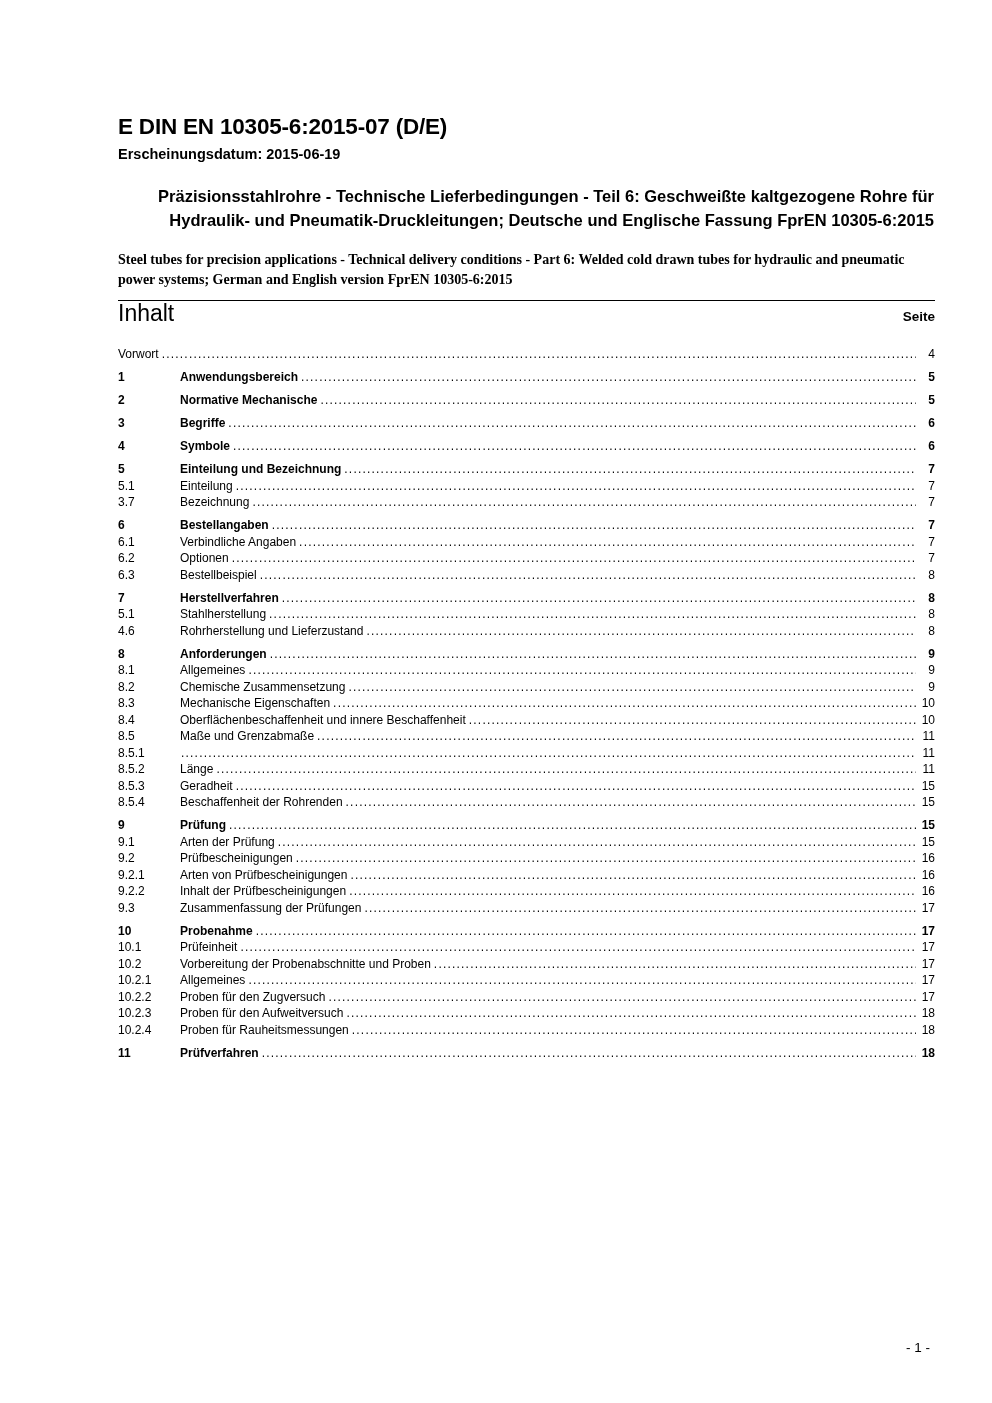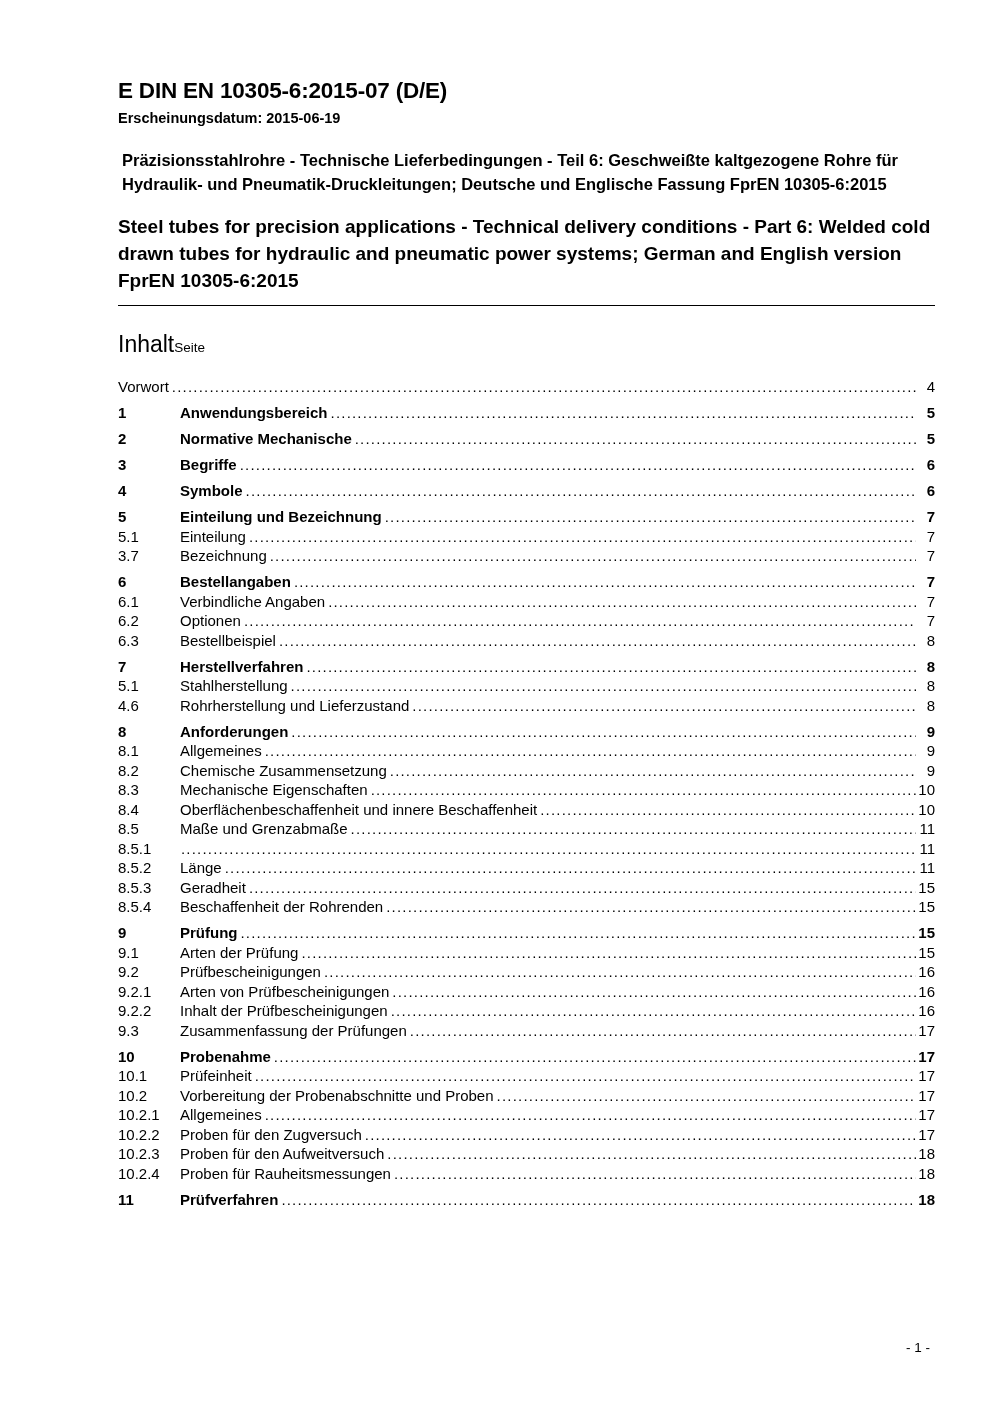--- a/index.html
+++ b/index.html
@@ -15,75 +15,76 @@
     position: relative;
     overflow: hidden;
   }
   .page {
     position: absolute;
     left: 0;
     top: 0;
     width: 992px;
     height: 1403px;
     box-sizing: border-box;
-    padding: 78px 58px 0 118px;
+    padding: 114px 58px 0 118px;
   }
   .doc-number {
     font-size: 22.5px;
     font-weight: bold;
     letter-spacing: -0.2px;
     line-height: 1.15;
     margin: 0 0 6px 0;
   }
   .pub-date {
     font-size: 14.5px;
     font-weight: bold;
     line-height: 1.2;
     margin: 0 0 22px 0;
   }
   .title-de {
     font-size: 16.5px;
     font-weight: bold;
     line-height: 1.42;
-    margin: 0 0 18px 4px;
+    margin: 0 0 18px 15px;
     max-width: 810px;
+    text-align: right;
   }
   .title-en {
-    font-size: 19px;
+    font-size: 14px;
     font-weight: bold;
     line-height: 1.42;
     margin: 16px 0 10px 0;
     max-width: 830px;
+    font-family: Liberation Serif, serif;
   }
   .rule {
     border: none;
     border-top: 1px solid #000;
     margin: 6px 0 0 0;
     width: 817px;
   }
   .toc-header {
     display: flex;
     align-items: baseline;
-    justify-content: flex-start;
+    justify-content: space-between;
     width: 817px;
-    margin-top: 26px;
     margin-bottom: 22px;
   }
   .toc-heading {
     font-size: 23px;
     font-weight: normal;
     line-height: 1.1;
   }
   .toc-seite {
     font-size: 13.5px;
-    font-weight: normal;
+    font-weight: bold;
   }
   .toc {
     width: 817px;
-    font-size: 15px;
+    font-size: 12px;
     line-height: 1.0;
   }
   .toc-row {
     display: flex;
     align-items: baseline;
     width: 100%;
     white-space: nowrap;
     margin-bottom: 4.5px;
   }
   .toc-row.gap {

